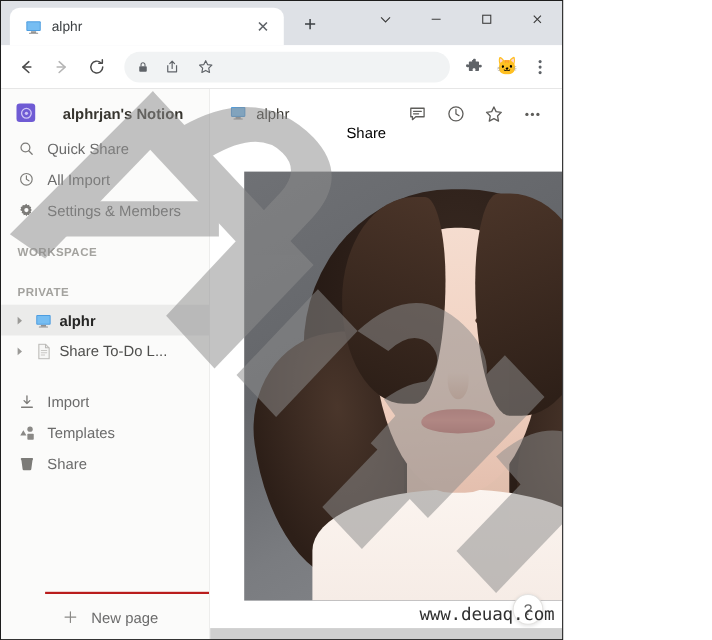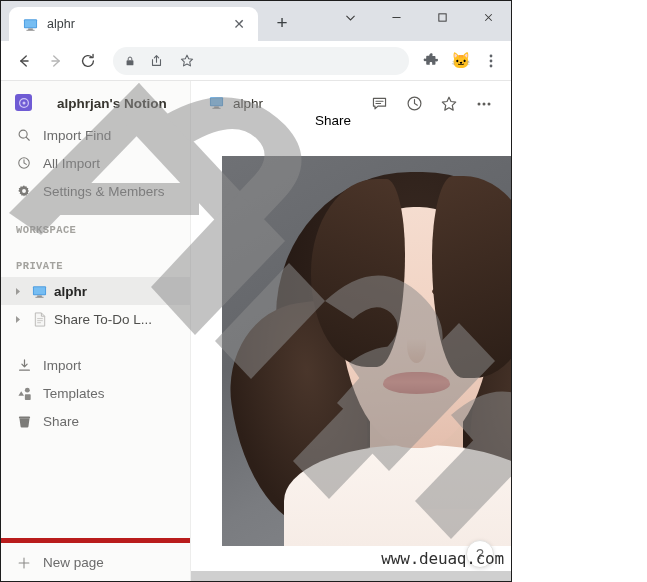--- a/index.html
+++ b/index.html
@@ -160,40 +160,40 @@
   .side-item .ico { width: 16px; display:flex; align-items:center; justify-content:center; flex:0 0 auto; color:#7c7b78;}
   .side-item .lbl { white-space: nowrap; overflow:hidden; text-overflow: ellipsis;}
 
   .side-section-title {
     font-size: 10.5px;
     font-weight: bold;
     letter-spacing: .4px;
     color: #a3a29e;
     padding: 0 0 0 15px;
     height: 22px;
-    display: flex; align-items: center; font-family: Liberation Mono, monospace;
+    display: flex; align-items: center;
   }
   .page-row {
     display:flex; align-items:center;
     height: 28px;
     padding: 0 10px 0 10px;
     gap: 6px;
     font-size: 13.5px;
     color: #4f4f4d;
   }
   .page-row.selected { background: #ebebea; color:#262625; font-weight: bold;}
   .page-row .twisty { width: 14px; color:#9b9a97; font-size: 8px; display:flex; align-items:center; justify-content:center; flex:0 0 auto;}
   .page-row .pico { width: 17px; display:flex; align-items:center; justify-content:center; flex:0 0 auto;}
   .page-row .ptitle { white-space: nowrap; overflow:hidden; text-overflow: ellipsis; }
 
   .sidebar-spacer { flex: 1; }
   .sidebar-footer {
-    border-top: 5px solid #b91c1c;
+    border-top: 2px solid #b91c1c;
     height: 44px;
-    display: flex; align-items: center;
+    display: flex; align-items: center; margin-left: 40px;
   }
 
   .content {
     flex: 1;
     position: relative;
     background: #ffffff;
     display: flex; flex-direction: column;
     min-width: 0;
   }
   .content-topbar {
@@ -431,21 +431,21 @@
         </span>
       </div>
 
       <div class="side-item">
         <span class="ico">
           <svg width="14" height="14" viewBox="0 0 16 16">
               <circle cx="7" cy="7" r="4.6" stroke="#7c7b78" stroke-width="1.3" fill="none"></circle>
               <path d="M10.4 10.4L14 14" stroke="#7c7b78" stroke-width="1.3" stroke-linecap="round"></path>
             </svg>
         </span>
-        <span class="lbl">Import Find</span>
+        <span class="lbl">Quick Share</span>
       </div>
 
       <div class="side-item">
         <span class="ico">
           <svg width="14" height="14" viewBox="0 0 16 16">
               <circle cx="8" cy="8" r="6" stroke="#7c7b78" stroke-width="1.2" fill="none"></circle>
               <path d="M8 4.4V8l2.6 1.6" stroke="#7c7b78" stroke-width="1.2" fill="none" stroke-linecap="round"></path>
             </svg>
         </span>
         <span class="lbl">All Import</span>

